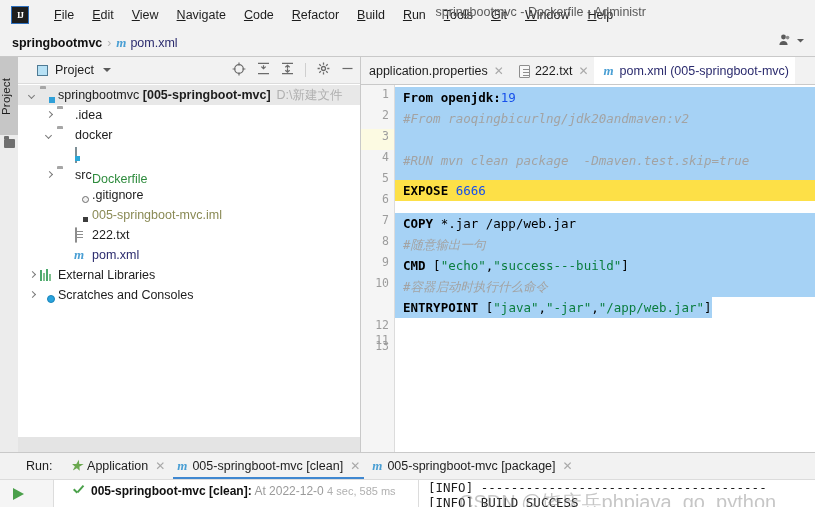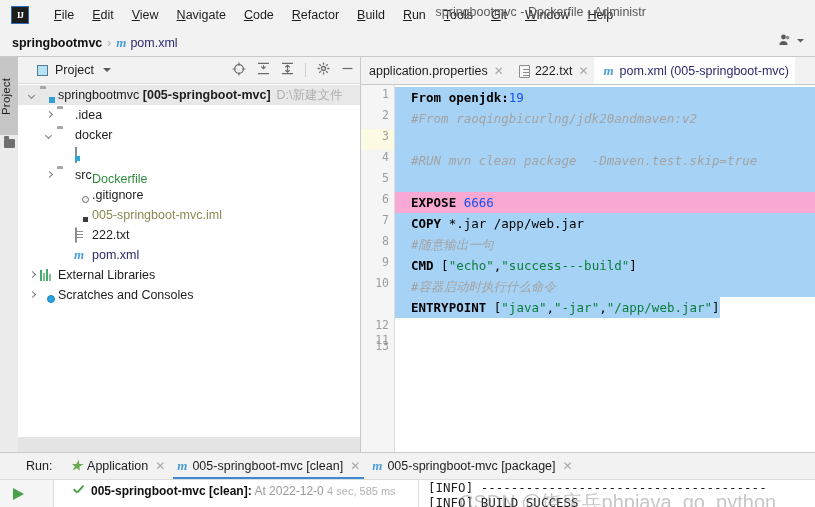--- a/index.html
+++ b/index.html
@@ -87,21 +87,21 @@
   .tab .tname{color:#1d1d1d;}
   .tab.active .tname{color:#2b2b6e;}
   .tab .ficon{width:12px;height:13px;margin-right:5px;position:relative;}
 
   .code{position:relative;height:368px;background:#fff;overflow:hidden;}
   .gutter{position:absolute;left:0;top:0;width:33px;height:368px;background:#f5f5f5;border-right:1px solid #dcdcdc;}
   .gutter .gn{position:absolute;right:5px;font-size:11.5px;color:#9d9d9d;text-align:right;font-family:"DejaVu Sans Mono",monospace;}
   .gutter .cur{position:absolute;left:0;width:33px;height:21px;background:#fcfae2;}
   .lines{position:absolute;left:34px;top:0;right:0;height:368px;}
   .ln{position:absolute;left:0;right:0;height:21px;line-height:21px;font-family:"DejaVu Sans Mono",monospace;font-size:12.5px;white-space:pre;}
-  .ln .txt{padding-left:16px;display:inline-block;}
+  .ln .txt{padding-left:8px;display:inline-block;}
   .sel{background:#a6d2f5;}
   .kw{color:#000;font-weight:bold;}
   .cmt{color:#a3a3a3;font-style:italic;}
   .num{color:#1750eb;}
   .str{color:#0a7d3e;}
   .plain{color:#000;}
 
   
   .runpanel{position:absolute;left:0;top:452px;width:815px;height:55px;background:#f2f2f2;border-top:1px solid #c9c9c9;}
   .run-tabs{height:26px;display:flex;align-items:center;position:relative;}
@@ -334,21 +334,21 @@
           <div class="gn" style="top: 212px; margin-top: 36px;">11</div>
           <div class="gn" style="top: 233px;">12</div>
           <div class="gn" style="top: 254px;">13</div>
         </div>
       <div class="lines">
           <div class="ln" style="top: 2px; background: rgb(166, 210, 245);"><span class="txt"><span class="kw">From openjdk:</span><span class="num">19</span></span></div>
           <div class="ln" style="top: 23px; background: rgb(166, 210, 245);"><span class="txt"><span class="cmt">#From raoqingbicurlng/jdk20andmaven:v2</span></span></div>
           <div class="ln" style="top: 44px; background: rgb(166, 210, 245);"><span class="txt"></span></div>
           <div class="ln" style="top: 65px; background: rgb(166, 210, 245); text-decoration: underline;"><span class="txt"><span class="cmt">#RUN mvn clean package  -Dmaven.test.skip=true</span></span></div>
           <div class="ln" style="top: 86px; background: rgb(166, 210, 245);"><span class="txt"></span></div>
-          <div class="ln" style="top: 107px; background: #f9a8d4;"><span class="txt"><span class="kw">EXPOSE </span><span class="num">6666</span></span></div>
+          <div class="ln" style="top: 95px; background: #fde047;"><span class="txt"><span class="kw">EXPOSE </span><span class="num">6666</span></span></div>
           <div class="ln" style="top: 128px; background: rgb(166, 210, 245);"><span class="txt"><span class="kw">COPY </span><span class="plain">*.jar /app/web.jar</span></span></div>
           <div class="ln" style="top: 149px; background: rgb(166, 210, 245);"><span class="txt"><span class="cmt">#随意输出一句</span></span></div>
           <div class="ln" style="top: 170px; background: rgb(166, 210, 245);"><span class="txt"><span class="kw">CMD </span><span class="plain">[</span><span class="str">"echo"</span><span class="plain">,</span><span class="str">"success---build"</span><span class="plain">]</span></span></div>
           <div class="ln" style="top: 212px;"><span class="txt sel"><span class="kw">ENTRYPOINT </span><span class="plain">[</span><span class="str">"java"</span><span class="plain">,</span><span class="str">"-jar"</span><span class="plain">,</span><span class="str">"/app/web.jar"</span><span class="plain">]</span></span></div>
           <div class="ln" style="top: 191px; background: rgb(166, 210, 245);"><span class="txt"><span class="cmt">#容器启动时执行什么命令</span></span></div>
           <div class="ln" style="top: 233px;"><span class="txt"></span></div>
           <div class="ln" style="top: 254px;"><span class="txt"></span></div>
         </div>
     </div>
   </div>

